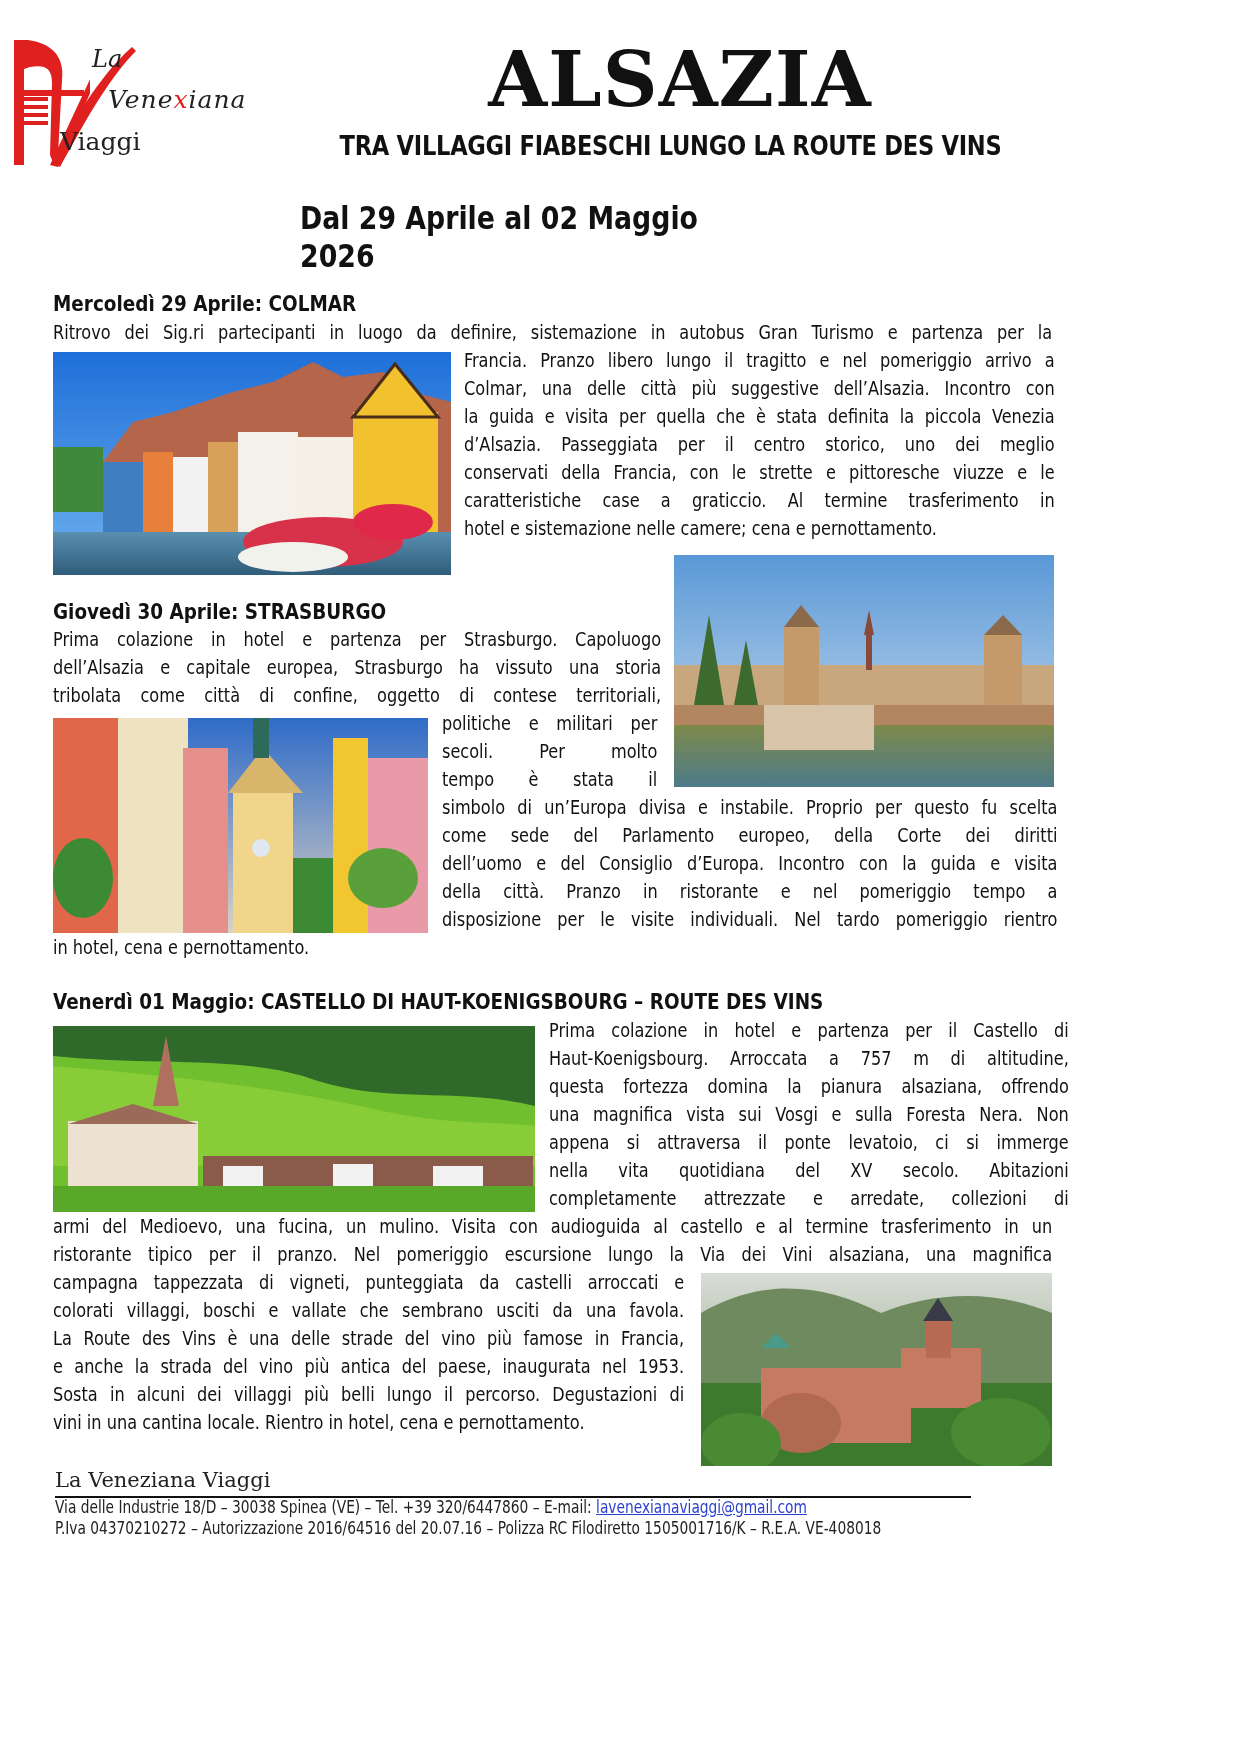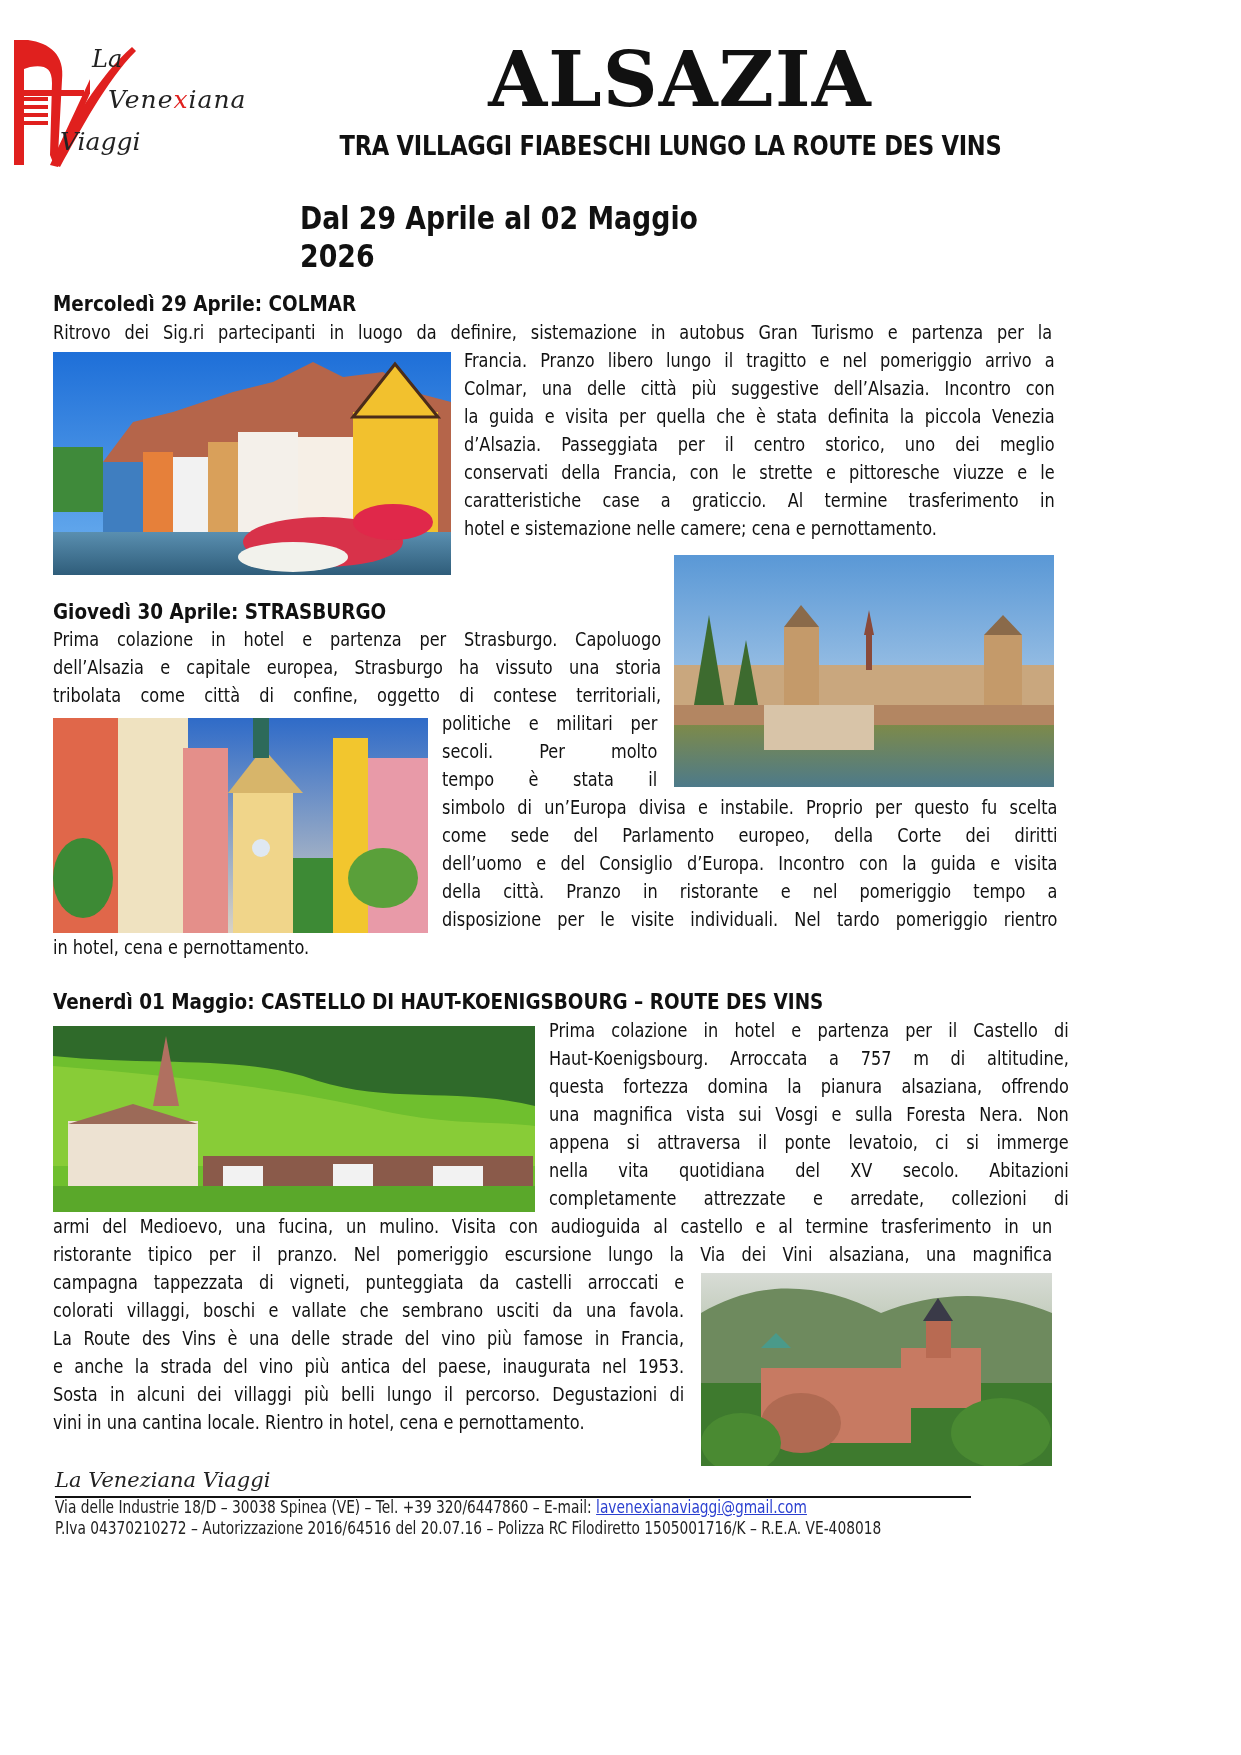--- a/index.html
+++ b/index.html
@@ -4,36 +4,36 @@
 <style>
   * { margin: 0; padding: 0; box-sizing: border-box; }
   body { width: 1241px; height: 1755px; background: #ffffff; position: relative; overflow: hidden; font-family: "DejaVu Sans Condensed", "DejaVu Sans", sans-serif; color: #111; }
   .abs { position: absolute; }
 
   
   .logo { left: 10px; top: 35px; width: 250px; height: 135px; }
   .logo .la { position: absolute; left: 58px; top: 10px; font-family: "DejaVu Serif", serif; font-style: italic; font-size: 24px; color: #222; margin-left: 24px; }
   .logo .ven { position: absolute; left: 98px; top: 50px; font-family: "DejaVu Serif", serif; font-style: italic; font-size: 25px; color: #222; letter-spacing: 1px; text-align: center; }
   .logo .ven .x { color: #e0201e; }
-  .logo .via { position: absolute; left: 50px; top: 92px; font-family: "DejaVu Serif", serif; font-style: italic; font-size: 25px; color: #222; }
+  .logo .via { position: absolute; left: 50px; top: 92px; font-family: "DejaVu Serif", serif; font-size: 25px; color: #222; }
 
   
   .title { left: 440px; top: 38px; width: 480px; text-align: center; font-family: "DejaVu Serif", serif; font-weight: bold; font-size: 76px; letter-spacing: 1px; line-height: 84px; transform: scaleY(1.0); }
   .subtitle { left: 298px; top: 130px; width: 745px; text-align: center; font-weight: bold; font-size: 27px; letter-spacing: -0.3px; transform: scaleX(0.93); transform-origin: center; }
   .date { left: 300px; top: 199px; width: 510px; text-align: left; font-weight: bold; font-size: 32px; transform: scaleX(0.93); transform-origin: left; }
 
   .h-day { font-weight: bold; font-size: 22px; line-height: 28px; transform: scaleX(0.93); transform-origin: left; white-space: nowrap; }
   .p { font-size: 19.5px; line-height: 28px; text-align: justify; text-align-last: justify; transform: scaleX(0.92); transform-origin: left; white-space: nowrap; }
   .p.last { text-align-last: left; }
   .line { position: absolute; height: 28px; overflow: visible; }
 
   .img { position: absolute; overflow: hidden; }
 
   
-  .sig { left: 55px; top: 1468px; font-family: "DejaVu Serif", serif; font-style: italic; font-size: 21px; color: #222; }
+  .sig { left: 55px; top: 1468px; font-family: "DejaVu Serif", serif; font-size: 21px; color: #222; }
   .rule { left: 55px; top: 1496px; width: 916px; height: 2px; background: #111; }
   .ft { font-size: 17px; color: #222; white-space: nowrap; transform: scaleX(0.9); transform-origin: left; }
   .ft a { color: #2a3fd0; text-decoration: underline; }
 </style>
 </head>
 <body>
 
 <div class="abs logo">
   <svg class="abs" style="left:0;top:0" width="80" height="135" viewBox="0 0 80 135">
     <path d="M4 5 L18 5 C40 8 55 20 52 45 L48 120 L44 130 L40 120 L42 48 C42 32 34 30 20 32 L14 34 L14 130 L4 130 Z" fill="#e0201e"></path>

